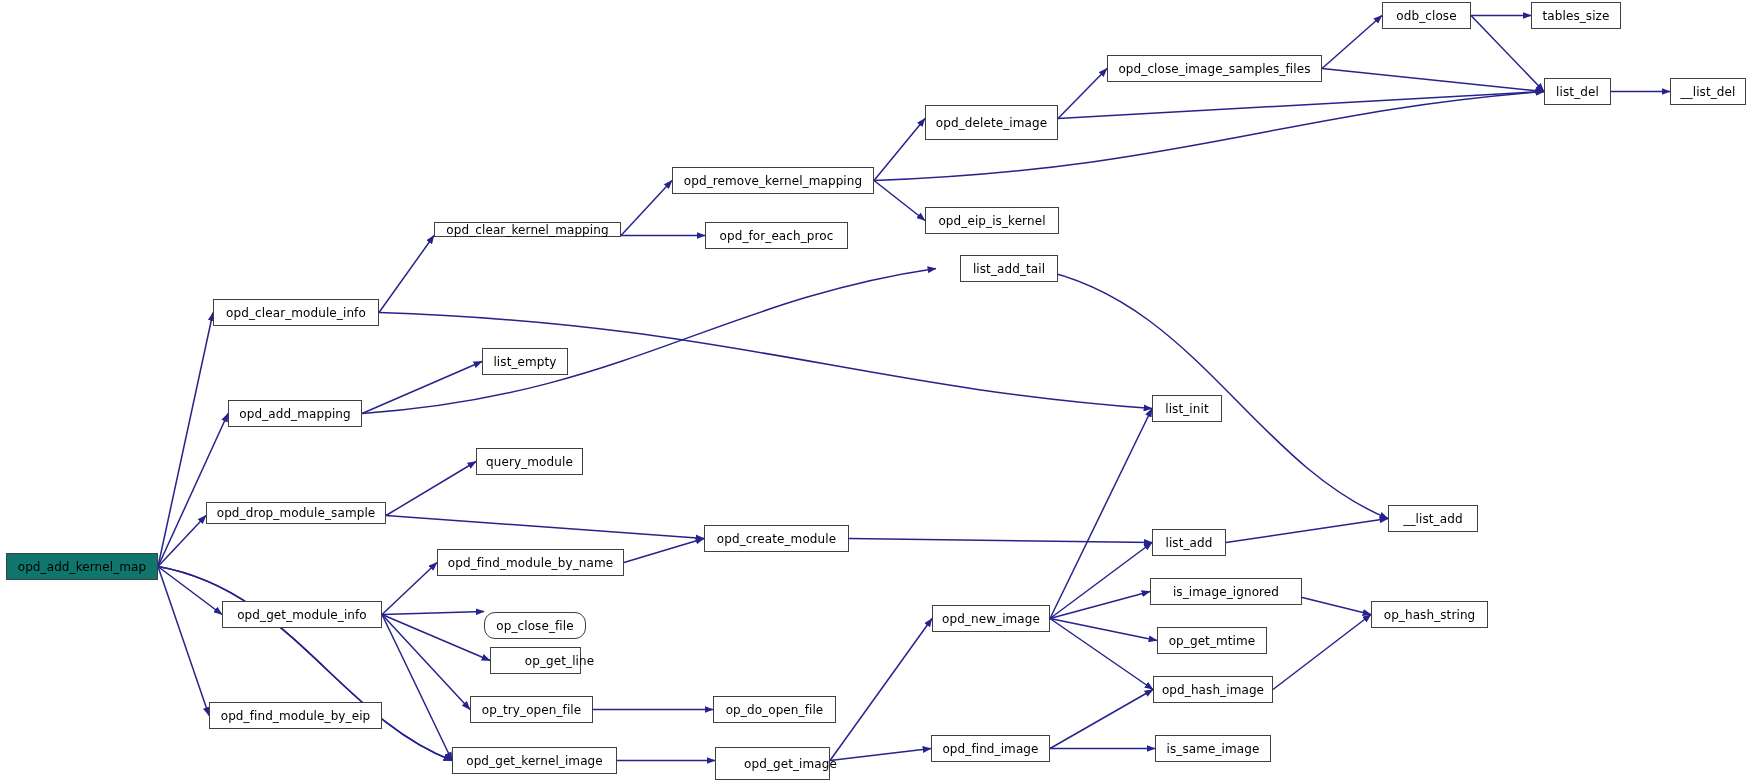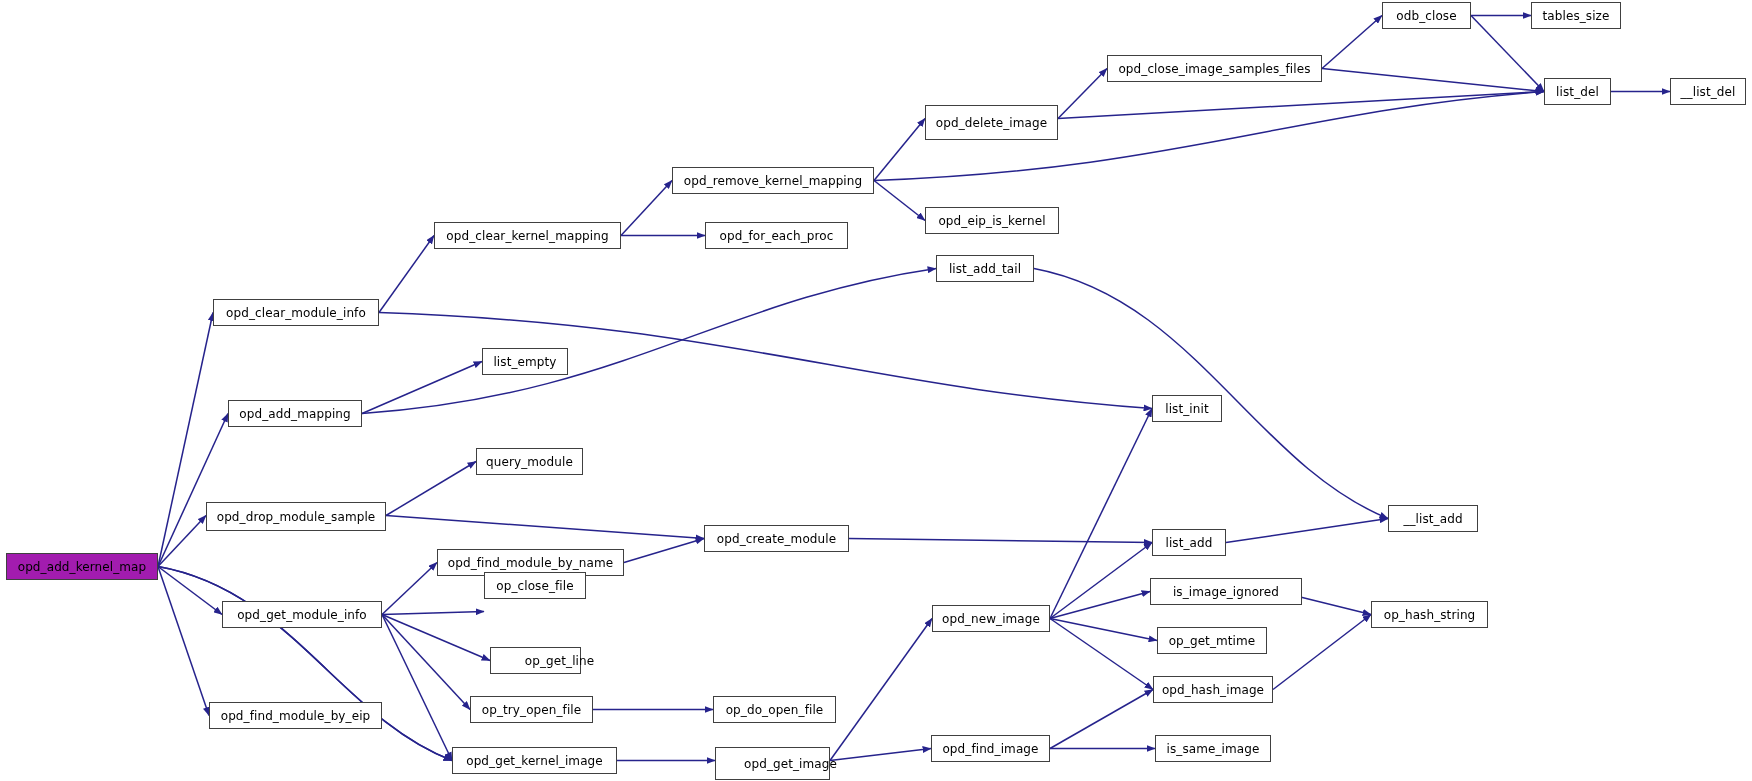--- a/index.html
+++ b/index.html
@@ -2,21 +2,21 @@
 <html><head>
 <meta charset="utf-8">
 <style>
   html,body{margin:0;padding:0;background:#ffffff;}
   #canvas{position:relative;width:1752px;height:781px;background:#ffffff;
           font-family:"DejaVu Sans","Liberation Sans",sans-serif;overflow:hidden;}
   #edges{position:absolute;left:0;top:0;width:1752px;height:781px;}
   .node{position:absolute;box-sizing:border-box;border:1.4px solid #404040;background:#ffffff;
         display:flex;align-items:center;justify-content:center;white-space:nowrap;
         font-size:12px;color:#000000;line-height:1;letter-spacing:0.1px;}
-  .node.root{background:#a21caf;border-color:#404040;}
+  .node.root{background:#0f766e;border-color:#404040;}
 </style>
 </head>
 <body>
 
 <div id="canvas">
   <svg id="edges" viewBox="0 0 1752 781">
     <defs>
       <marker id="ah" markerWidth="9" markerHeight="7" refX="8.4" refY="3.5" orient="auto" markerUnits="userSpaceOnUse">
         <path d="M0,0 L9,3.5 L0,7 z" fill="#26238c"></path>
       </marker>
@@ -74,42 +74,42 @@
   <div id="nodes">
       <div class="node root" style="left: 6px; top: 553px; width: 152px; height: 27px;">
         <span>opd_add_kernel_map</span>
       </div>
       <div class="node" style="left: 213px; top: 299px; width: 166px; height: 27px;">
         <span>opd_clear_module_info</span>
       </div>
       <div class="node" style="left: 228px; top: 400px; width: 134px; height: 27px;">
         <span>opd_add_mapping</span>
       </div>
-      <div class="node" style="left: 206px; top: 502px; width: 180px; height: 29px;">
+      <div class="node" style="left: 206px; top: 502px; width: 180px; height: 22px;">
         <span>opd_drop_module_sample</span>
       </div>
       <div class="node" style="left: 222px; top: 601px; width: 160px; height: 27px;">
         <span>opd_get_module_info</span>
       </div>
       <div class="node" style="left: 209px; top: 702px; width: 173px; height: 27px;">
         <span>opd_find_module_by_eip</span>
       </div>
-      <div class="node" style="left: 434px; top: 222px; width: 187px; height: 27px;">
+      <div class="node" style="left: 434px; top: 222px; width: 187px; height: 15px;">
         <span>opd_clear_kernel_mapping</span>
       </div>
       <div class="node" style="left: 482px; top: 348px; width: 86px; height: 27px;">
         <span>list_empty</span>
       </div>
       <div class="node" style="left: 476px; top: 448px; width: 107px; height: 27px;">
         <span>query_module</span>
       </div>
       <div class="node" style="left: 437px; top: 549px; width: 187px; height: 27px;">
         <span>opd_find_module_by_name</span>
       </div>
-      <div class="node" style="left: 484px; top: 572px; width: 102px; height: 27px;">
+      <div class="node" style="left: 484px; top: 612px; width: 102px; height: 27px; border-radius: 11px;">
         <span>op_close_file</span>
       </div>
       <div class="node" style="left: 490px; top: 647px; width: 91px; height: 27px; padding-left: 48px;">
         <span>op_get_line</span>
       </div>
       <div class="node" style="left: 470px; top: 696px; width: 123px; height: 27px;">
         <span>op_try_open_file</span>
       </div>
       <div class="node" style="left: 452px; top: 747px; width: 165px; height: 27px;">
         <span>opd_get_kernel_image</span>
@@ -122,21 +122,21 @@
       </div>
       <div class="node" style="left: 704px; top: 525px; width: 145px; height: 27px;">
         <span>opd_create_module</span>
       </div>
       <div class="node" style="left: 713px; top: 696px; width: 123px; height: 27px;">
         <span>op_do_open_file</span>
       </div>
       <div class="node" style="left: 715px; top: 747px; width: 115px; height: 33px; padding-left: 36px;">
         <span>opd_get_image</span>
       </div>
-      <div class="node" style="left: 936px; top: 255px; width: 98px; height: 27px;">
+      <div class="node" style="left: 960px; top: 255px; width: 98px; height: 27px;">
         <span>list_add_tail</span>
       </div>
       <div class="node" style="left: 925px; top: 207px; width: 134px; height: 27px;">
         <span>opd_eip_is_kernel</span>
       </div>
       <div class="node" style="left: 925px; top: 105px; width: 133px; height: 35px;">
         <span>opd_delete_image</span>
       </div>
       <div class="node" style="left: 932px; top: 605px; width: 118px; height: 27px;">
         <span>opd_new_image</span>

